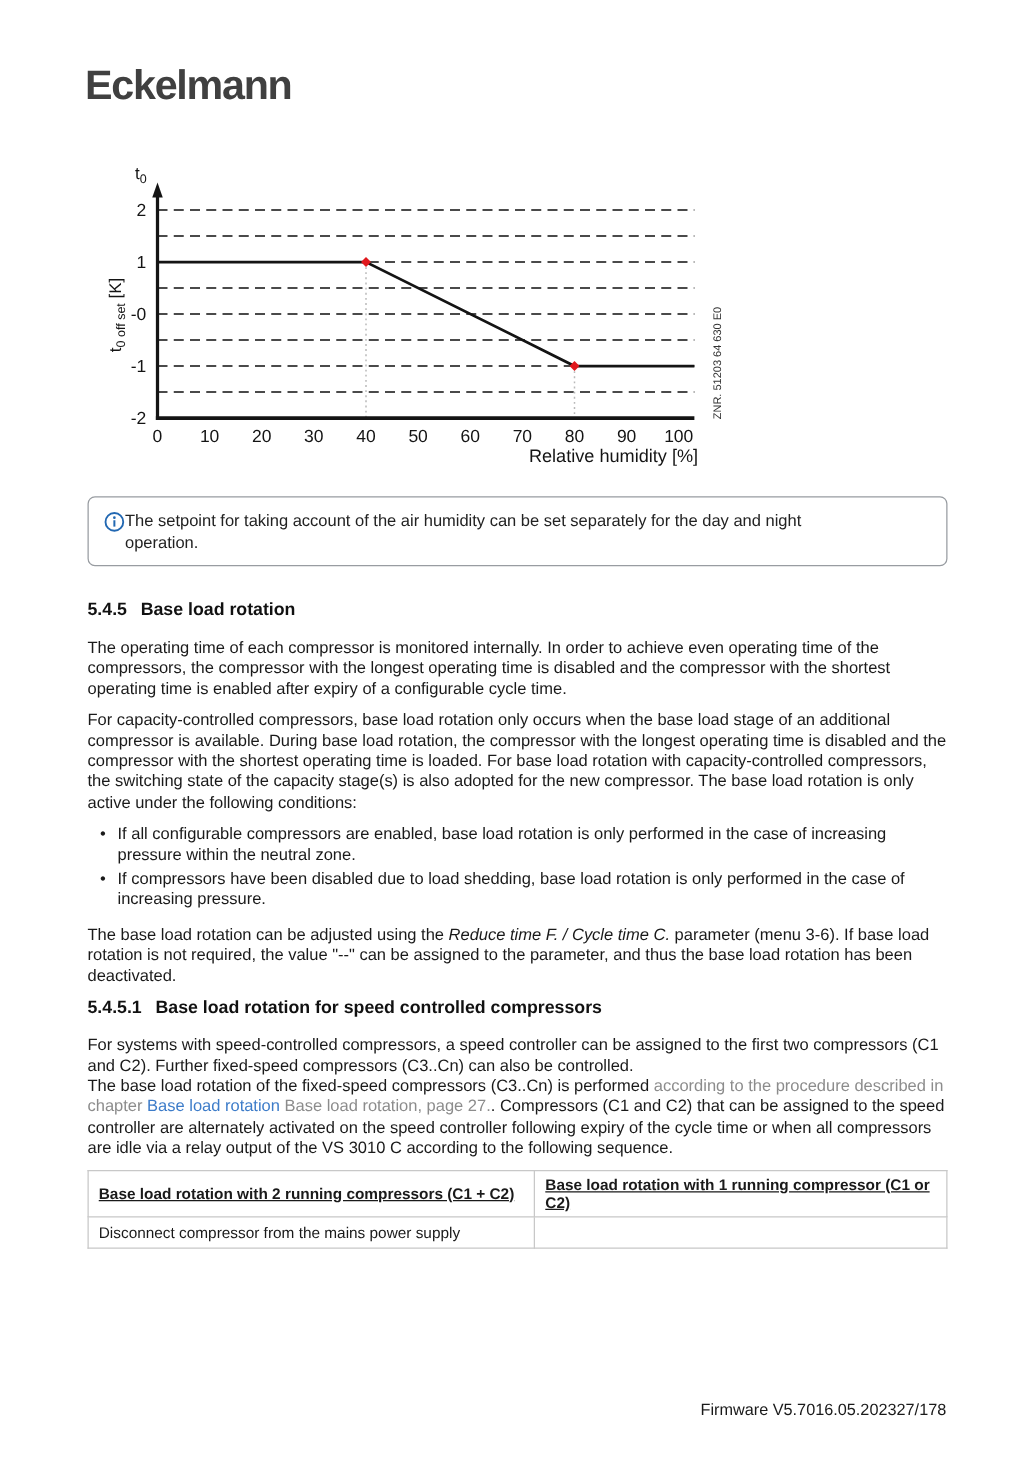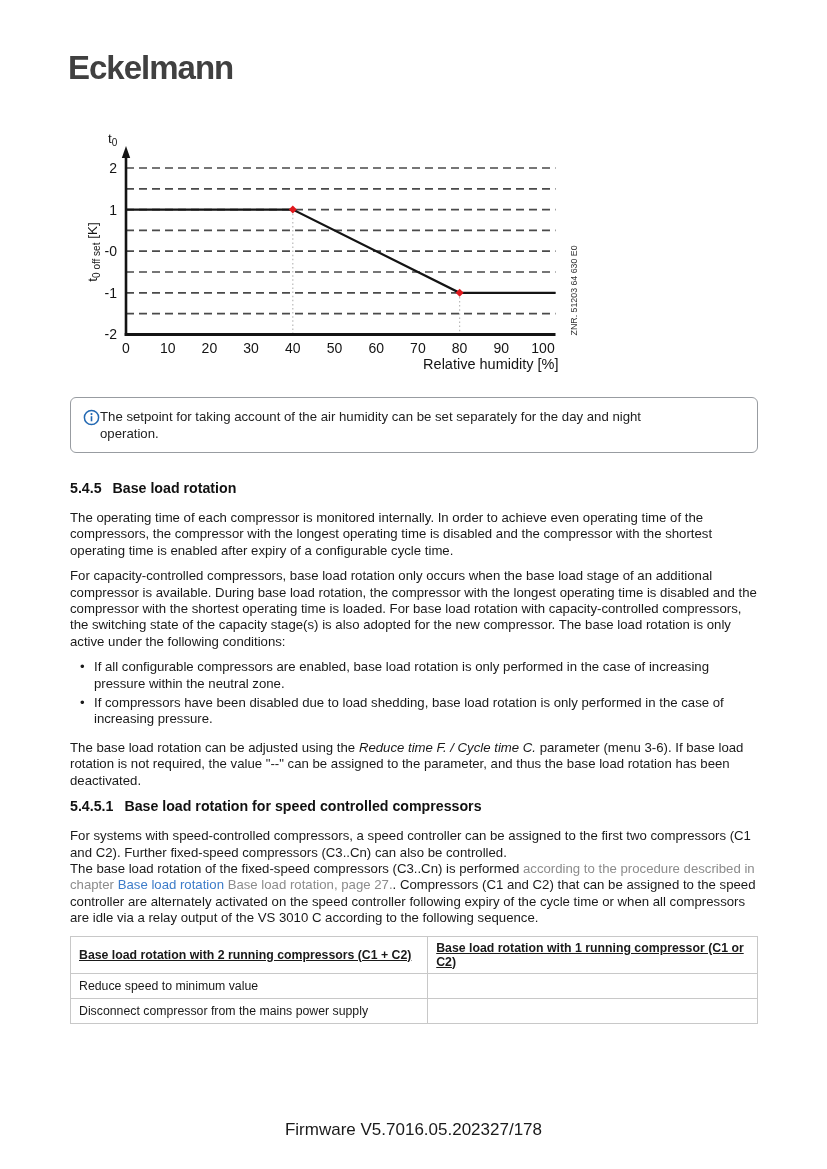--- a/index.html
+++ b/index.html
@@ -37,21 +37,21 @@
   .italic{font-style:italic;}
 
   table.seq{width:100%;border-collapse:collapse;}
   table.seq th, table.seq td{border:1px solid #c8c8c8;text-align:left;vertical-align:middle;
      font-size:12.3px;padding:4px 8px;height:25px;box-sizing:border-box;}
   table.seq th{font-weight:700;text-decoration:underline;}
   table.seq .c1{width:52%;}
   table.seq .c2{width:48%;}
 
   .footer{position:absolute;left:70px;right:70px;top:1120px;display:flex;
-          justify-content:center;font-size:17px;color:#1a1a1a;}
+          justify-content:flex-end;font-size:13px;color:#1a1a1a;}
 </style>
 </head>
 <body>
 
 <div class="page">
 
   <div class="logo">Eckelmann</div>
 
   <svg class="chart" width="520" height="272" viewBox="0 0 520 272">
       <line x1="41" x2="470.51" y1="46" y2="46" stroke="#4a4a4a" stroke-width="1.7" stroke-dasharray="8 5"></line>
@@ -124,24 +124,20 @@
 
     <table class="seq">
       <thead>
         <tr>
           <th class="c1">Base load rotation with 2 running compressors (C1 + C2)</th>
           <th class="c2">Base load rotation with 1 running compressor (C1 or C2)</th>
         </tr>
       </thead>
       <tbody>
         <tr>
-          <td>Reduce speed to minimum value</td>
-          <td></td>
-        </tr>
-        <tr>
           <td>Disconnect compressor from the mains power supply</td>
           <td></td>
         </tr>
       </tbody>
     </table>
 
   </div>
 
   <div class="footer">
     <span>Firmware V5.70</span>

